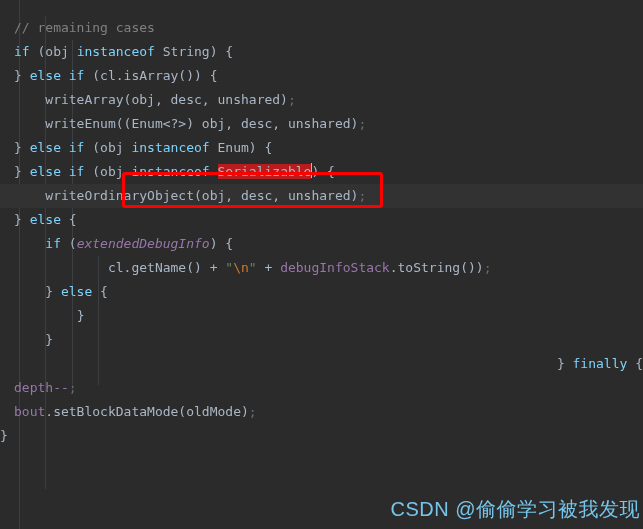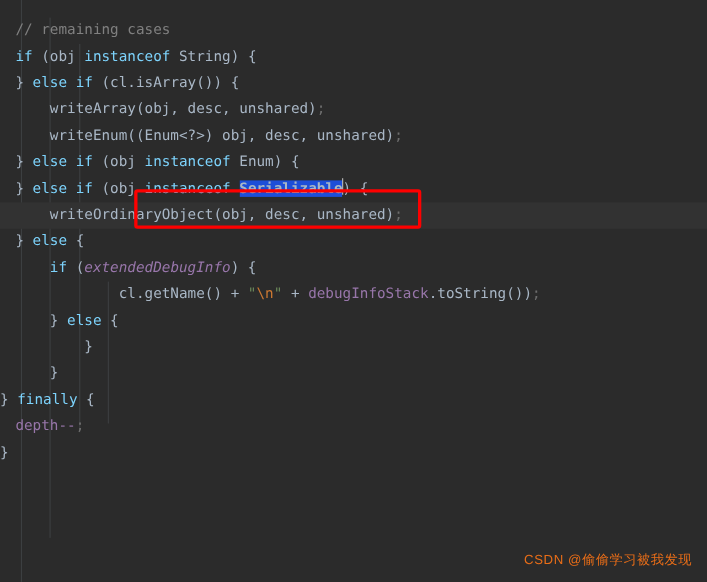--- a/index.html
+++ b/index.html
@@ -60,23 +60,22 @@
   .cmt  { color: #808080; text-align: right; }          
   .fld  { color: #9876aa; }          
   .fldi { color: #9876aa; font-style: italic; }  
   .str  { color: #6a8759; }          
   .esc  { color: #cc7832; }          
   .sem  { color: #6d6d6d; }          
   .pun  { color: #a9b7c6; }
 
   
   .sel {
-    background: #1d4ed8;
+    background: #b91c1c;
     color: #a9b7c6;
-    font-weight: bold;
   }
   .caret {
     display: inline-block;
     width: 1px;
     height: 15px;
     background: #bbbbbb;
     vertical-align: -2px;
     margin: 0 -1px 0 0;
   }
 
@@ -85,25 +84,25 @@
     position: absolute;
     border: 3px solid #fe0000;
     border-radius: 3px;
     box-sizing: border-box;
     pointer-events: none;
   }
 
   
   .watermark {
     position: absolute;
-    right: 14px;
+    right: 3px;
     bottom: 8px;
-    color: #f97316;
+    color: #7dd3fc;
     font-family: "Liberation Sans", "DejaVu Sans", sans-serif;
-    font-size: 12px;
+    font-size: 20px;
     letter-spacing: 0.5px;
     opacity: 0.92;
     white-space: nowrap;
   }
 </style>
 </head>
 <body>
 
 <div id="editor-root">
 
@@ -140,24 +139,25 @@
 
     <div class="line">            <span class="id">cl.getName() + </span><span class="str">"</span><span class="esc">\n</span><span class="str">"</span><span class="id"> + </span><span class="fld">debugInfoStack</span><span class="id">.toString())</span><span class="sem">;</span></div>
 
     <div class="line">    <span class="pun">} </span><span class="kw">else</span><span class="pun"> {</span></div>
 
 
     <div class="line">        <span class="pun">}</span></div>
 
     <div class="line">    <span class="pun">}</span></div>
 
-    <div class="line" style="padding-left:0;"><span class="pun">} </span><span class="kw">finally</span><span class="pun"> {</span></div>
+    <div class="line" style="padding-left:16px;text-align:right;"><span class="pun">} </span><span class="kw">finally</span><span class="pun"> {</span></div>
 
     <div class="line"><span class="fld">depth</span><span class="fld">--</span><span class="sem">;</span></div>
 
+    <div class="line"><span class="fld">bout</span><span class="id">.setBlockDataMode(oldMode)</span><span class="sem">;</span></div>
 
     <div class="line" style="padding-left:0;"><span class="pun">}</span></div>
 
   </div>
 
   <div class="annot-box" style="left:122px; top:172px; width:261px; height:36px;"></div>
 
   <div class="watermark">CSDN @偷偷学习被我发现</div>
 
 </div>

